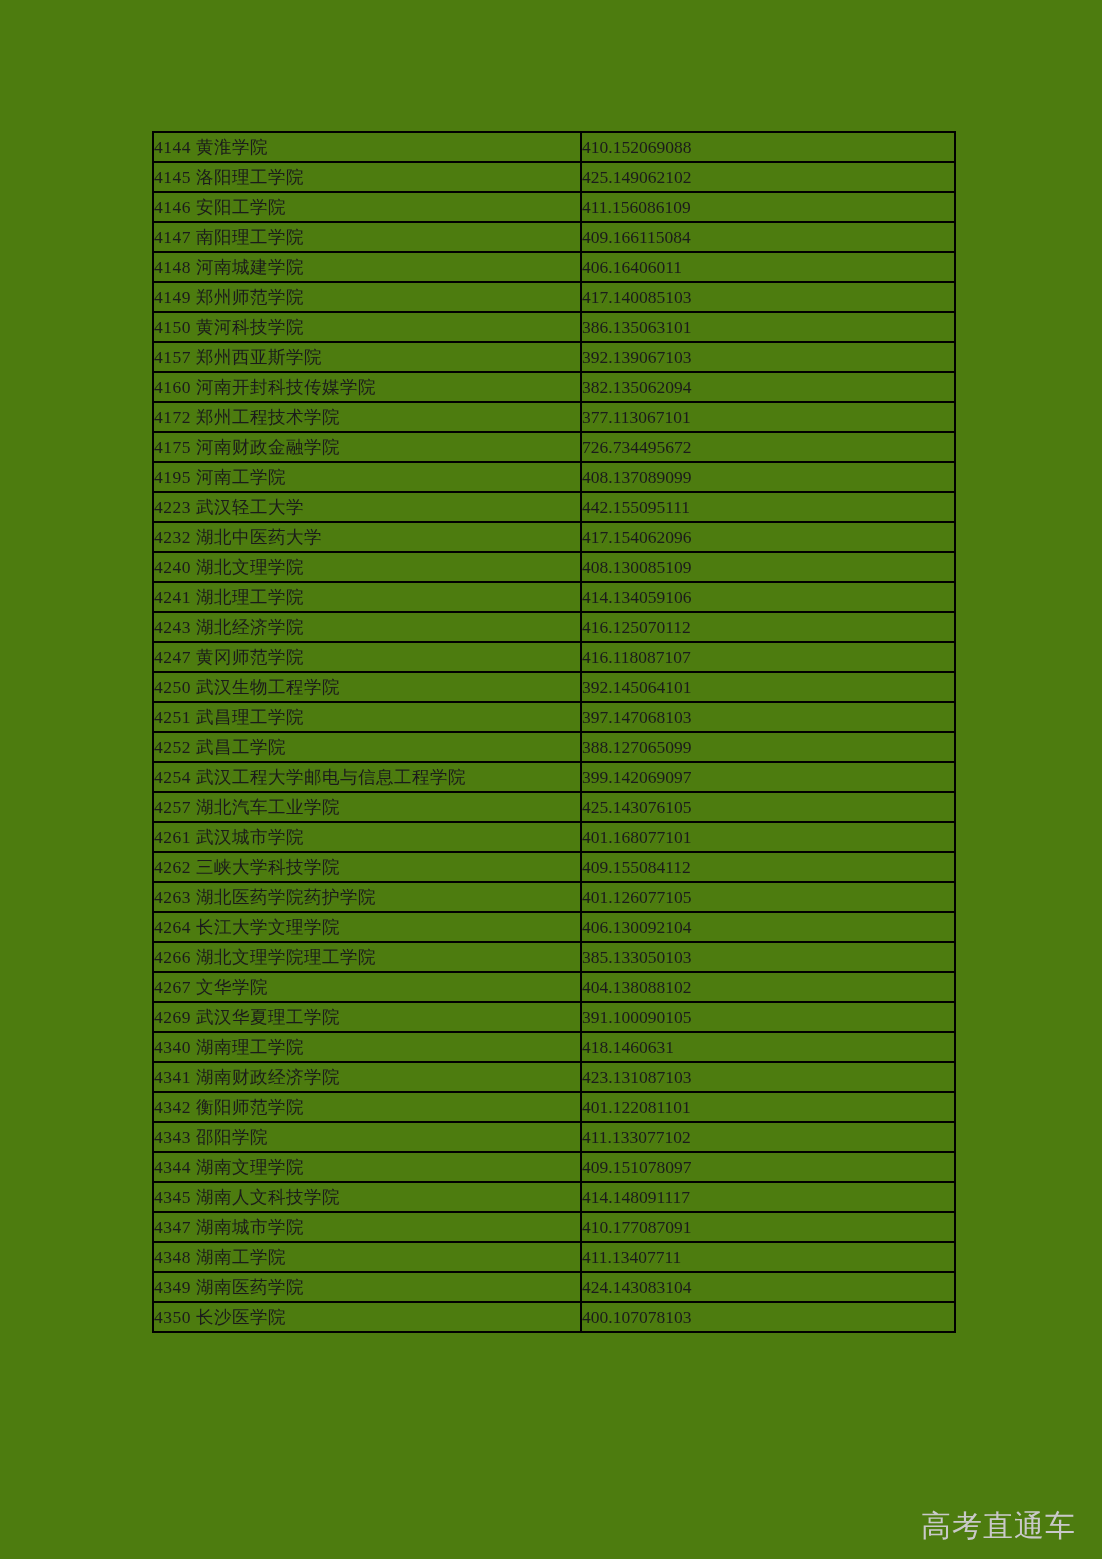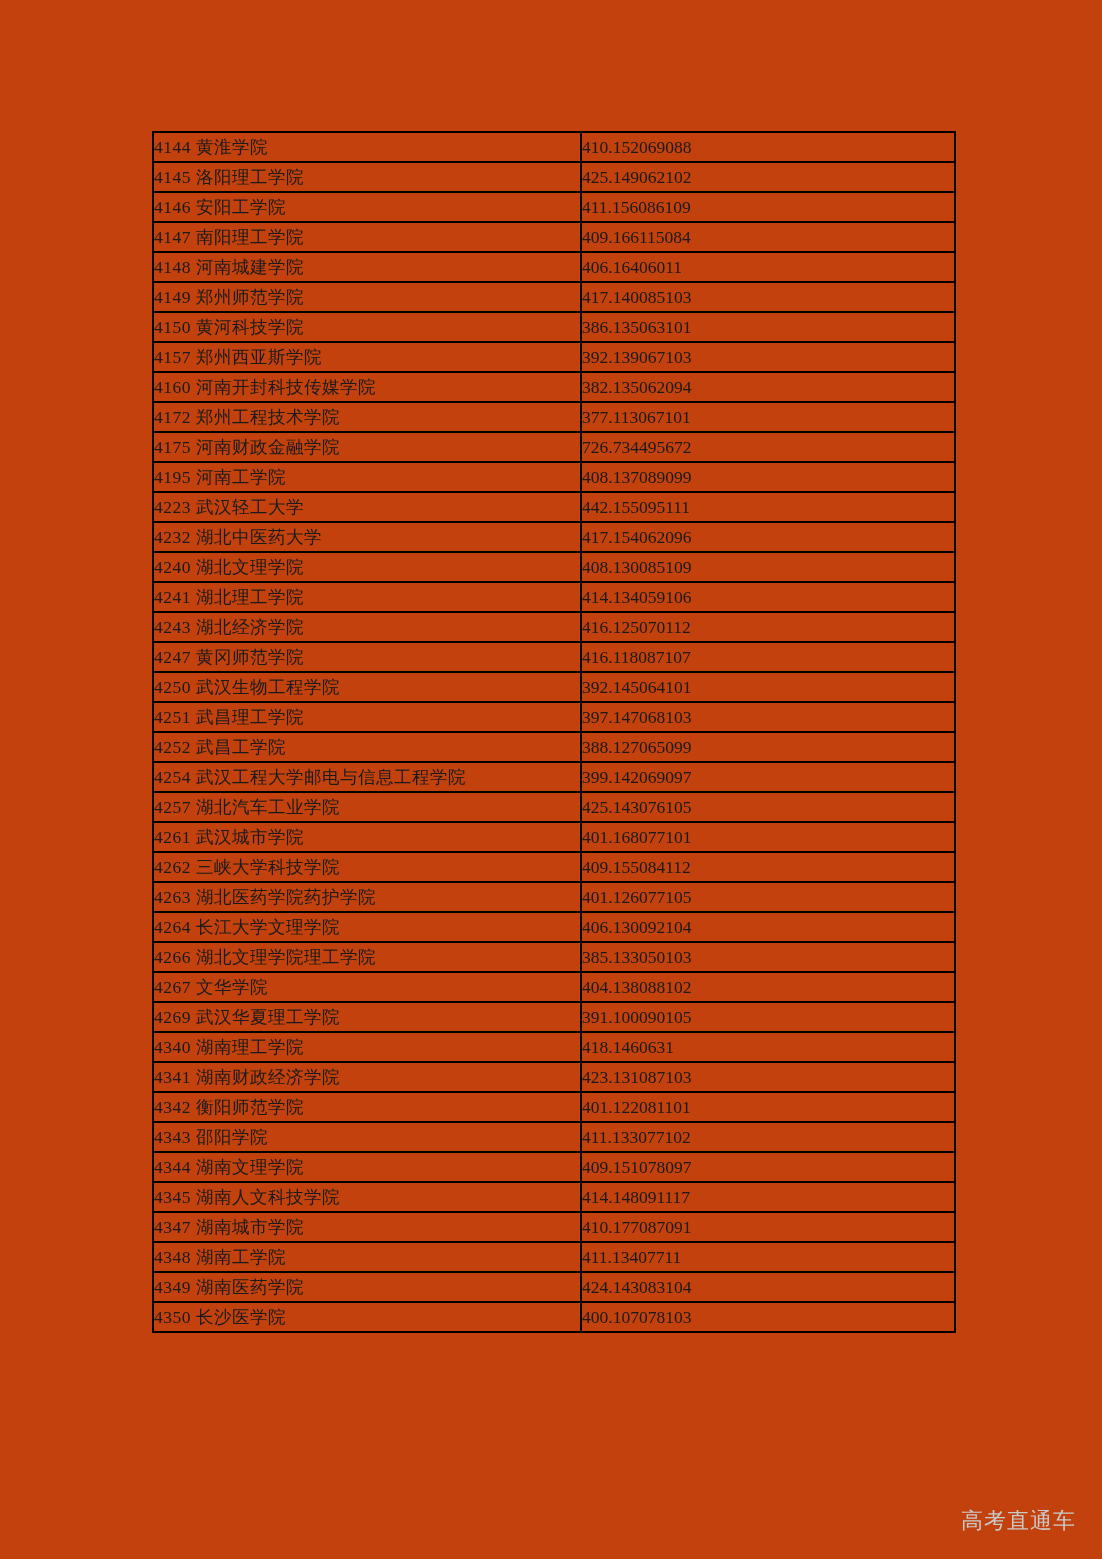--- a/index.html
+++ b/index.html
@@ -10,21 +10,21 @@
   body {
     width: 1102px;
     height: 1559px;
     position: relative;
     font-family: "Liberation Serif", serif;
     overflow: hidden;
   }
   .page {
     position: absolute;
     inset: 0;
-    background: #c2410c;
+    background: #4d7c0f;
   }
   table.score-table {
     position: absolute;
     left: 152px;
     top: 131px;
     width: 798px;
     border-collapse: collapse;
     table-layout: fixed;
   }
   table.score-table td {
@@ -44,21 +44,21 @@
   }
   td.cell-score {
     width: 372px;
     padding-left: 12px;
     margin-left: 32px;
   }
   .watermark {
     position: absolute;
     top: 1506px;
     right: 26px;
-    font-size: 22px;
+    font-size: 30px;
     color: #c9c9c9;
     letter-spacing: 1px;
     font-family: "Liberation Serif", serif;
   }
 </style>
 </head>
 <body>
 
 <div class="page">
   <table class="score-table">

